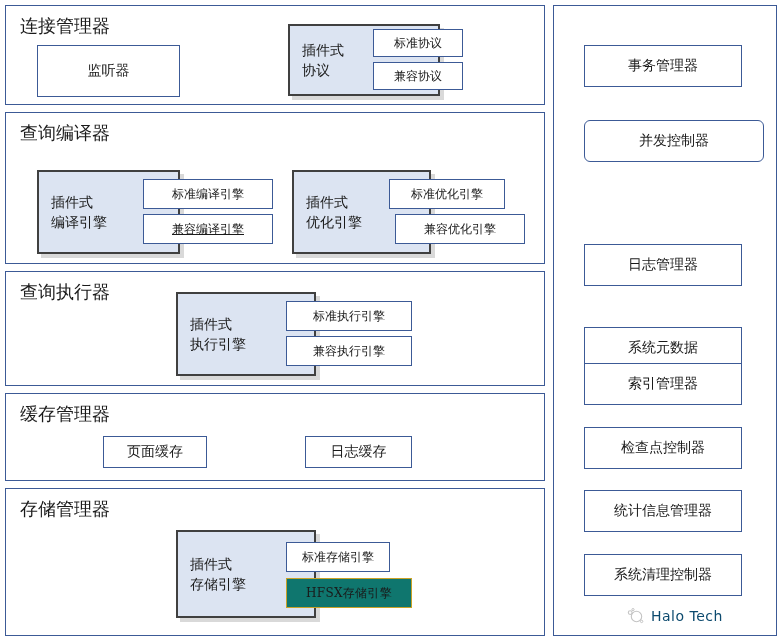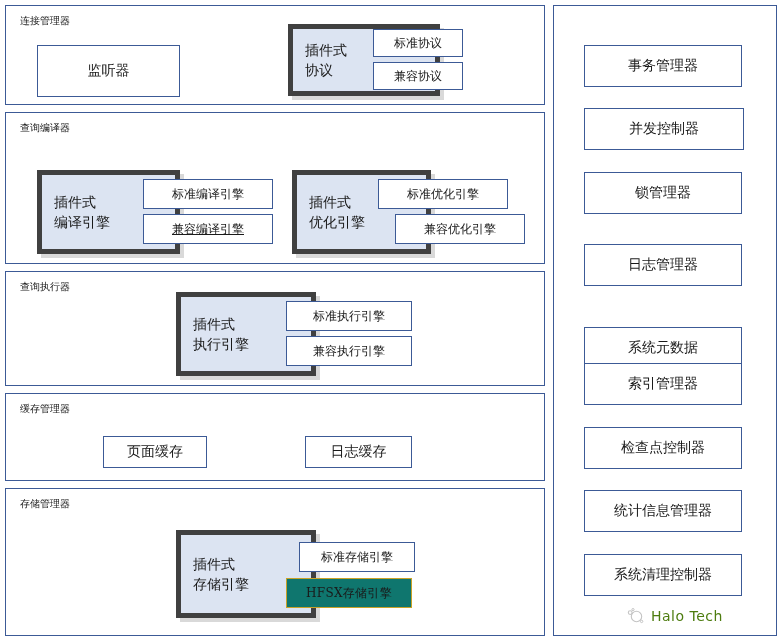--- a/index.html
+++ b/index.html
@@ -23,21 +23,21 @@
   .panel {
     position: absolute;
     box-sizing: border-box;
     border: 1px solid #3c5a96;
     background: #ffffff;
   }
   .panel-title {
     position: absolute;
     left: 14px;
     top: 9px;
-    font-size: 10px;
+    font-size: 18px;
     color: #1a1a1a;
     line-height: 1.2;
     white-space: nowrap;
   }
 
   
   .right-panel {
     position: absolute;
     box-sizing: border-box;
     border: 1px solid #3c5a96;
@@ -80,21 +80,21 @@
     background: #0f766e;
     border: 1px solid #c9a227;
     font-family: "DejaVu Serif", "Liberation Serif", serif;
     letter-spacing: 0.3px;
   }
 
   
   .plugin {
     position: absolute;
     box-sizing: border-box;
-    border: 5px solid #404040;
+    border: 2px solid #404040;
     background: #dce4f2;
     z-index: 1;
   }
   .plugin-label {
     position: absolute;
     left: 12px;
     top: 50%;
     transform: translateY(-50%);
     font-size: 14px;
     color: #1a1a1a;
@@ -109,21 +109,21 @@
     background: #d9d9d9;
     z-index: 0;
   }
 
   
   .watermark {
     position: absolute;
     display: flex;
     align-items: center;
     gap: 6px;
-    color: #4d7c0f;
+    color: #0c4a6e;
     font-size: 14px;
     font-family: "DejaVu Sans", "Liberation Sans", sans-serif;
     letter-spacing: 0.5px;
     user-select: none;
   }
   .watermark svg { display: block; }
 </style>
 </head>
 <body>
 
@@ -152,21 +152,21 @@
 编译引擎</div>
   </div>
   <div class="subbox" style="left:143px; top:179px; width:130px; height:30px;">标准编译引擎</div>
   <div class="subbox" style="left:143px; top:214px; width:130px; height:30px;text-decoration:underline;">兼容编译引擎</div>
 
   <div class="plugin-shadow" style="left:296px; top:174px; width:139px; height:84px;"></div>
   <div class="plugin" style="left:292px; top:170px; width:139px; height:84px;">
     <div class="plugin-label">插件式
 优化引擎</div>
   </div>
-  <div class="subbox" style="left:378px; top:179px; width:130px; height:30px;text-align:right;">标准优化引擎</div>
+  <div class="subbox" style="left:389px; top:179px; width:116px; height:30px;text-align:right;">标准优化引擎</div>
   <div class="subbox" style="left:395px; top:214px; width:130px; height:30px;">兼容优化引擎</div>
 
   <div class="panel" style="left:5px; top:271px; width:540px; height:115px;">
     <div class="panel-title">查询执行器</div>
   </div>
 
   <div class="plugin-shadow" style="left:180px; top:296px; width:140px; height:84px;"></div>
   <div class="plugin" style="left:176px; top:292px; width:140px; height:84px;">
     <div class="plugin-label">插件式
 执行引擎</div>
@@ -182,28 +182,27 @@
 
   <div class="panel" style="left:5px; top:488px; width:540px; height:148px;">
     <div class="panel-title">存储管理器</div>
   </div>
 
   <div class="plugin-shadow" style="left:180px; top:534px; width:140px; height:88px;"></div>
   <div class="plugin" style="left:176px; top:530px; width:140px; height:88px;">
     <div class="plugin-label">插件式
 存储引擎</div>
   </div>
-  <div class="subbox" style="left:286px; top:542px; width:116px; height:30px;margin-left:13px;">标准存储引擎</div>
+  <div class="subbox" style="left:286px; top:542px; width:104px; height:30px;">标准存储引擎</div>
   <div class="subbox accent" style="left:286px; top:578px; width:126px; height:30px;">HFSX存储引擎</div>
 
   <div class="right-panel" style="left:553px; top:5px; width:224px; height:631px;"></div>
 
   <div class="box" style="left:584px; top:45px; width:158px; height:42px;">事务管理器</div>
-  <div class="box" style="left:584px; top:108px; width:160px; height:42px;">并发控制器</div>
-  <div class="box" style="left:584px; top:172px; width:158px; height:42px;">锁管理器</div>
+  <div class="box" style="left:584px; top:120px; width:180px; height:42px;border-radius:6px;">并发控制器</div>
   <div class="box" style="left:584px; top:236px; width:158px; height:42px;margin-top:8px;">日志管理器</div>
   <div class="box" style="left:584px; top:299px; width:158px; height:42px;margin-top:28px;">系统元数据</div>
   <div class="box" style="left:584px; top:363px; width:158px; height:42px;">索引管理器</div>
   <div class="box" style="left:584px; top:427px; width:158px; height:42px;">检查点控制器</div>
   <div class="box" style="left:584px; top:490px; width:158px; height:42px;">统计信息管理器</div>
   <div class="box" style="left:584px; top:554px; width:158px; height:42px;">系统清理控制器</div>
 
   <div class="watermark" style="left:627px; top:607px;">
     <span>
       <svg width="18" height="18" viewBox="0 0 18 18" aria-hidden="true">

